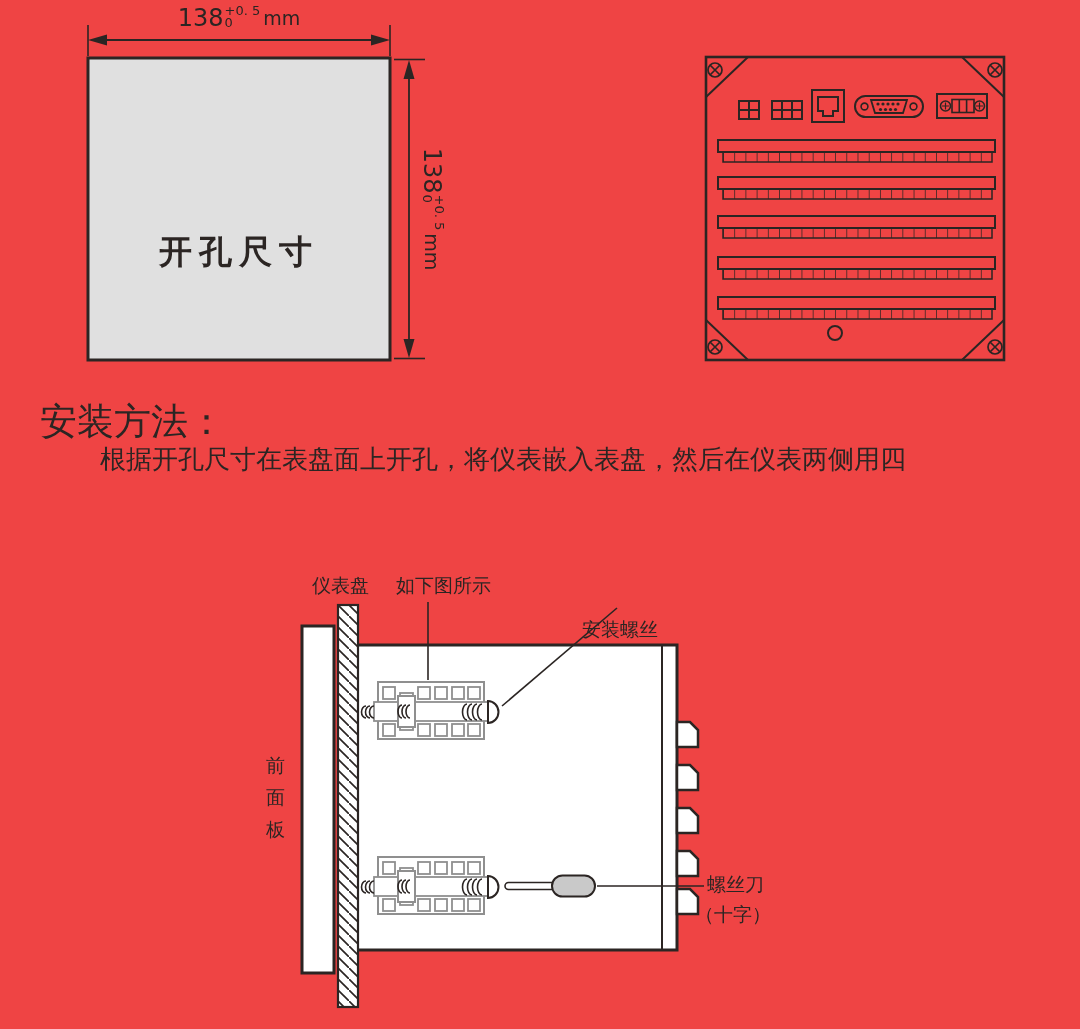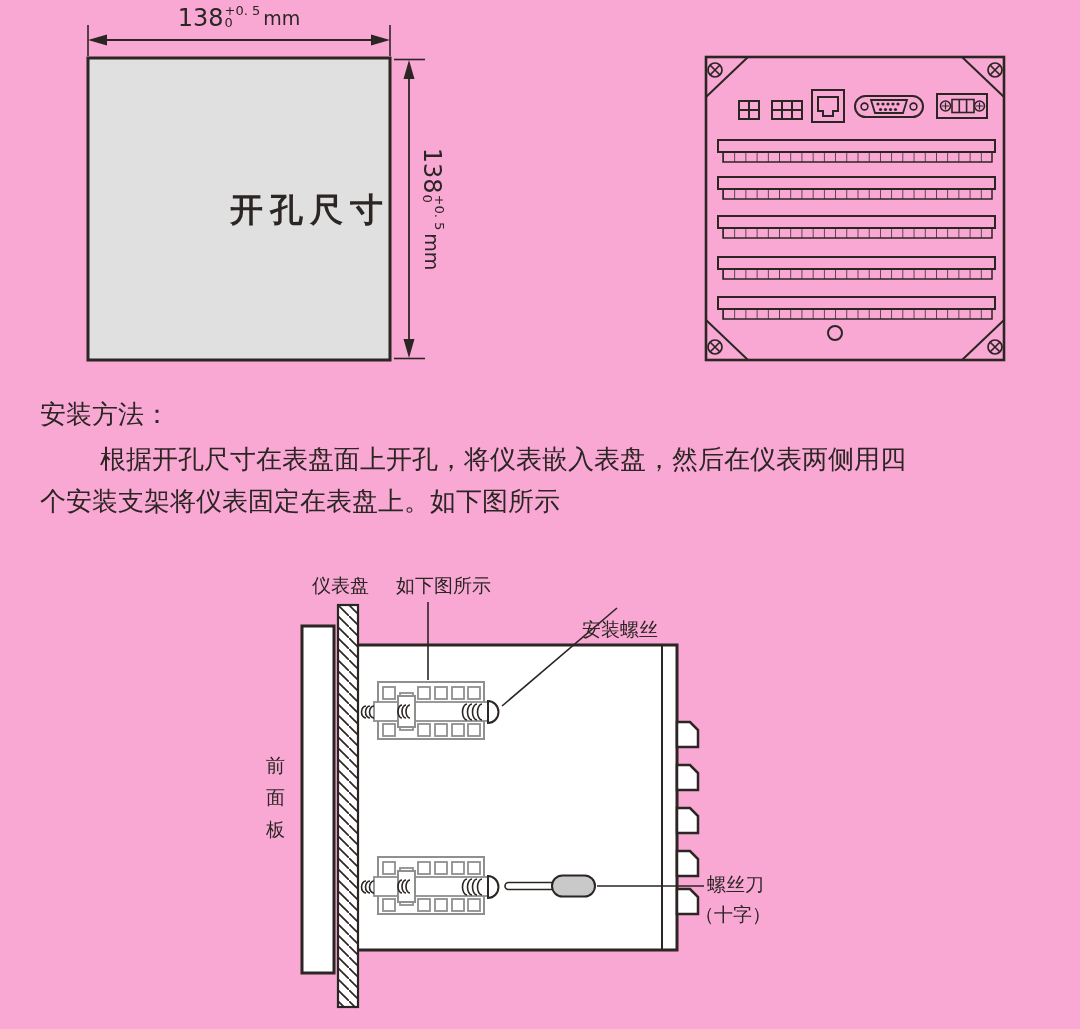--- a/index.html
+++ b/index.html
@@ -1,27 +1,27 @@
 <!DOCTYPE html>
 <html><head>
 <meta charset="utf-8">
 <style>
   html,body{margin:0;padding:0;background:#fff;}
-  #page{position:relative;width:1080px;height:1029px;background:#f9a8d4;overflow:hidden;
+  #page{position:relative;width:1080px;height:1029px;background:#ef4444;overflow:hidden;
         font-family:"Liberation Serif","DejaVu Serif",serif;color:#2b2523;}
   #diagram-svg{position:absolute;left:0;top:0;}
   .txt{position:absolute;white-space:nowrap;color:#2b2523;}
   .dim-label{font-family:"DejaVu Sans","Liberation Sans",sans-serif;font-size:24px;line-height:26px;
              display:flex;align-items:center;justify-content:center;}
   .dim-label .tol{display:inline-flex;flex-direction:column;font-size:13px;line-height:12px;
                   margin:0 3px 0 1px;transform:translateY(-1px);}
   .dim-label .dunit{font-size:19px;}
   .cutout-title{font-family:"Liberation Sans","DejaVu Sans",sans-serif;font-weight:700;
-                font-size:33px;letter-spacing:7px;text-align:right;}
-  .heading{font-size:26px;}
+                font-size:33px;letter-spacing:7px;text-align:center;margin-top:42px;}
+  .heading{font-size:37px;}
   .para{font-size:26px;line-height:42px;}
   .para .indent{padding-left:60px;}
   .dlabel{font-size:19px;}
   .vert{width:25px;line-height:32px;word-break:break-all;white-space:normal;text-align:left;}
   .rot90{transform:rotate(90deg);transform-origin:center center;}
 </style>
 </head>
 <body>
 
 <div id="page">
@@ -225,21 +225,20 @@
         <span>0</span>
       </span>
       <span class="dunit">mm</span>
   </div>
 
   <div class="txt cutout-title" style="left:88px;top:188px;width:302px;">开孔尺寸</div>
 
   <div class="txt heading" style="left:40px;top:397px;">安装方法：</div>
   <div class="txt para" style="left:40px;top:439px;">
     <div class="indent">根据开孔尺寸在表盘面上开孔，将仪表嵌入表盘，然后在仪表两侧用四</div>
-    <div>个安装支架将仪表固定在表盘上。如下图所示</div>
   </div>
 
   <div class="txt dlabel" style="left:312px;top:573px;">仪表盘</div>
   <div class="txt dlabel" style="left:396px;top:573px;">如下图所示</div>
   <div class="txt dlabel" style="left:582px;top:573px;margin-top:44px;">安装螺丝</div>
   <div class="txt dlabel vert" style="left:266px;top:750px;">前面板</div>
   <div class="txt dlabel" style="left:707px;top:872px;">螺丝刀</div>
   <div class="txt dlabel" style="left:695px;top:902px;">（十字）</div>
 
 </div>

